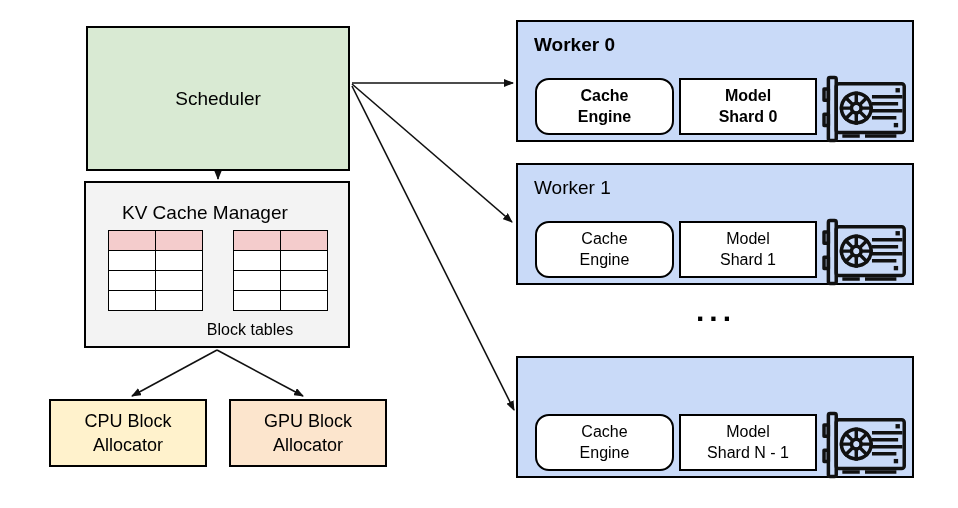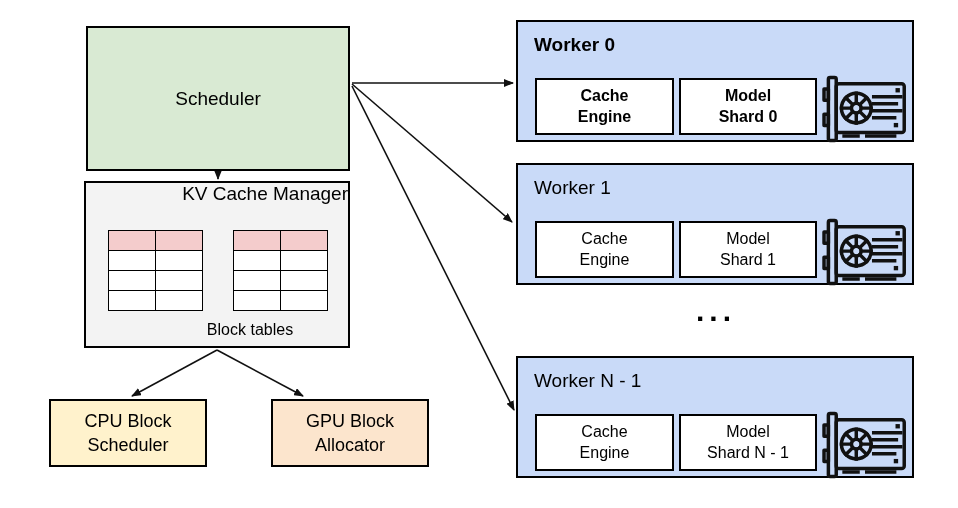--- a/index.html
+++ b/index.html
@@ -13,41 +13,41 @@
   }
   .box{position:absolute;box-sizing:border-box;border:2px solid #000;}
   .center{display:flex;align-items:center;justify-content:center;text-align:center;}
   .multiline{white-space:pre-line;}
 
   
   .scheduler{left:86px;top:26px;width:264px;height:145px;background:var(--scheduler-fill,#d9ead3);font-size:19px;}
 
   
   .kv{left:84px;top:181px;width:266px;height:167px;background:var(--kv-fill,#f3f3f3);}
-  .kv-title{position:absolute;left:0;top:0;width:100%;text-align:right;font-size:19px;}
+  .kv-title{position:absolute;left:0;top:19px;width:100%;text-align:left;font-size:19px;padding-left:36px;}
   .btable{position:absolute;top:47px;border-collapse:collapse;}
   .btable.t1{left:22px;}
   .btable.t2{left:147px;}
   .btable td{width:46px;height:19px;padding:0;border:1.5px solid #000;background:#fff;}
   .btable tr.hdr td{background:var(--table-header-fill,#f4cccc);}
   .kv-caption{position:absolute;left:0;top:138px;width:100%;text-align:center;font-size:16px;margin-left:33px;}
 
   
   .alloc{width:158px;height:68px;font-size:18px;line-height:1.35;}
   .cpu{left:49px;top:399px;background:var(--cpu-fill,#fff2cc);}
-  .gpu{left:229px;top:399px;background:var(--gpu-fill,#fce5cd);margin-left:42px;}
+  .gpu{left:229px;top:399px;background:var(--gpu-fill,#fce5cd);}
 
   
   .worker{width:398px;height:122px;background:var(--worker-fill,#c9daf8);}
   .worker-0{left:516px;top:20px;font-weight:bold;}
   .worker-1{left:516px;top:163px;}
   .worker-n{left:516px;top:356px;}
   .worker-title{position:absolute;left:16px;top:12px;font-size:19px;}
   .inner{position:absolute;top:56px;height:53px;background:#ffffff;border:2px solid #000;font-size:16px;line-height:1.3;}
-  .inner.ce{left:17px;width:135px;}
+  .inner.ce{left:17px;width:135px;border-radius:14px;}
   .inner.ms{left:161px;width:134px;align-items:center;}
   .gpu-icon{position:absolute;left:302px;top:53px;width:90px;height:68px;}
 
   
   .dots{position:absolute;left:676px;top:296px;width:80px;text-align:center;
         font-size:30px;font-weight:bold;letter-spacing:5px;line-height:1;}
 
   
   #arrows{position:absolute;left:0;top:0;width:958px;height:508px;pointer-events:none;}
 </style>
@@ -116,21 +116,21 @@
             <td></td>
           <td></td>
           </tr>
     </tbody>
       </table>
     <div class="kv-caption">Block tables</div>
   </div>
 
   <div class="box alloc cpu center">
     <span class="multiline">CPU Block
-Scheduler</span>
+Allocator</span>
   </div>
   <div class="box alloc gpu center">
     <span class="multiline">GPU Block
 Allocator</span>
   </div>
 
   <div class="box worker worker-0">
     <div class="worker-title">Worker 0</div>
     <div class="inner ce center">
       <span class="multiline">Cache
@@ -180,21 +180,20 @@
         <path d="M26 70 h16 M52 70 h32"></path>
       </g>
       <rect x="85" y="15" width="5" height="5" fill="#111"></rect>
       <rect x="83" y="55" width="5" height="5" fill="#111"></rect>
     </svg>
   </div>
 
   <div class="dots">...</div>
 
   <div class="box worker worker-n">
-    <div class="worker-title">Worker N - 1</div>
     <div class="inner ce center">
       <span class="multiline">Cache
 Engine</span>
     </div>
     <div class="inner ms center">
       <span class="multiline">Model
 Shard N - 1</span>
     </div>
     <svg class="gpu-icon" viewBox="0 0 100 78">
       <g stroke="#111" stroke-width="4" fill="none" stroke-linejoin="round" stroke-linecap="square">

